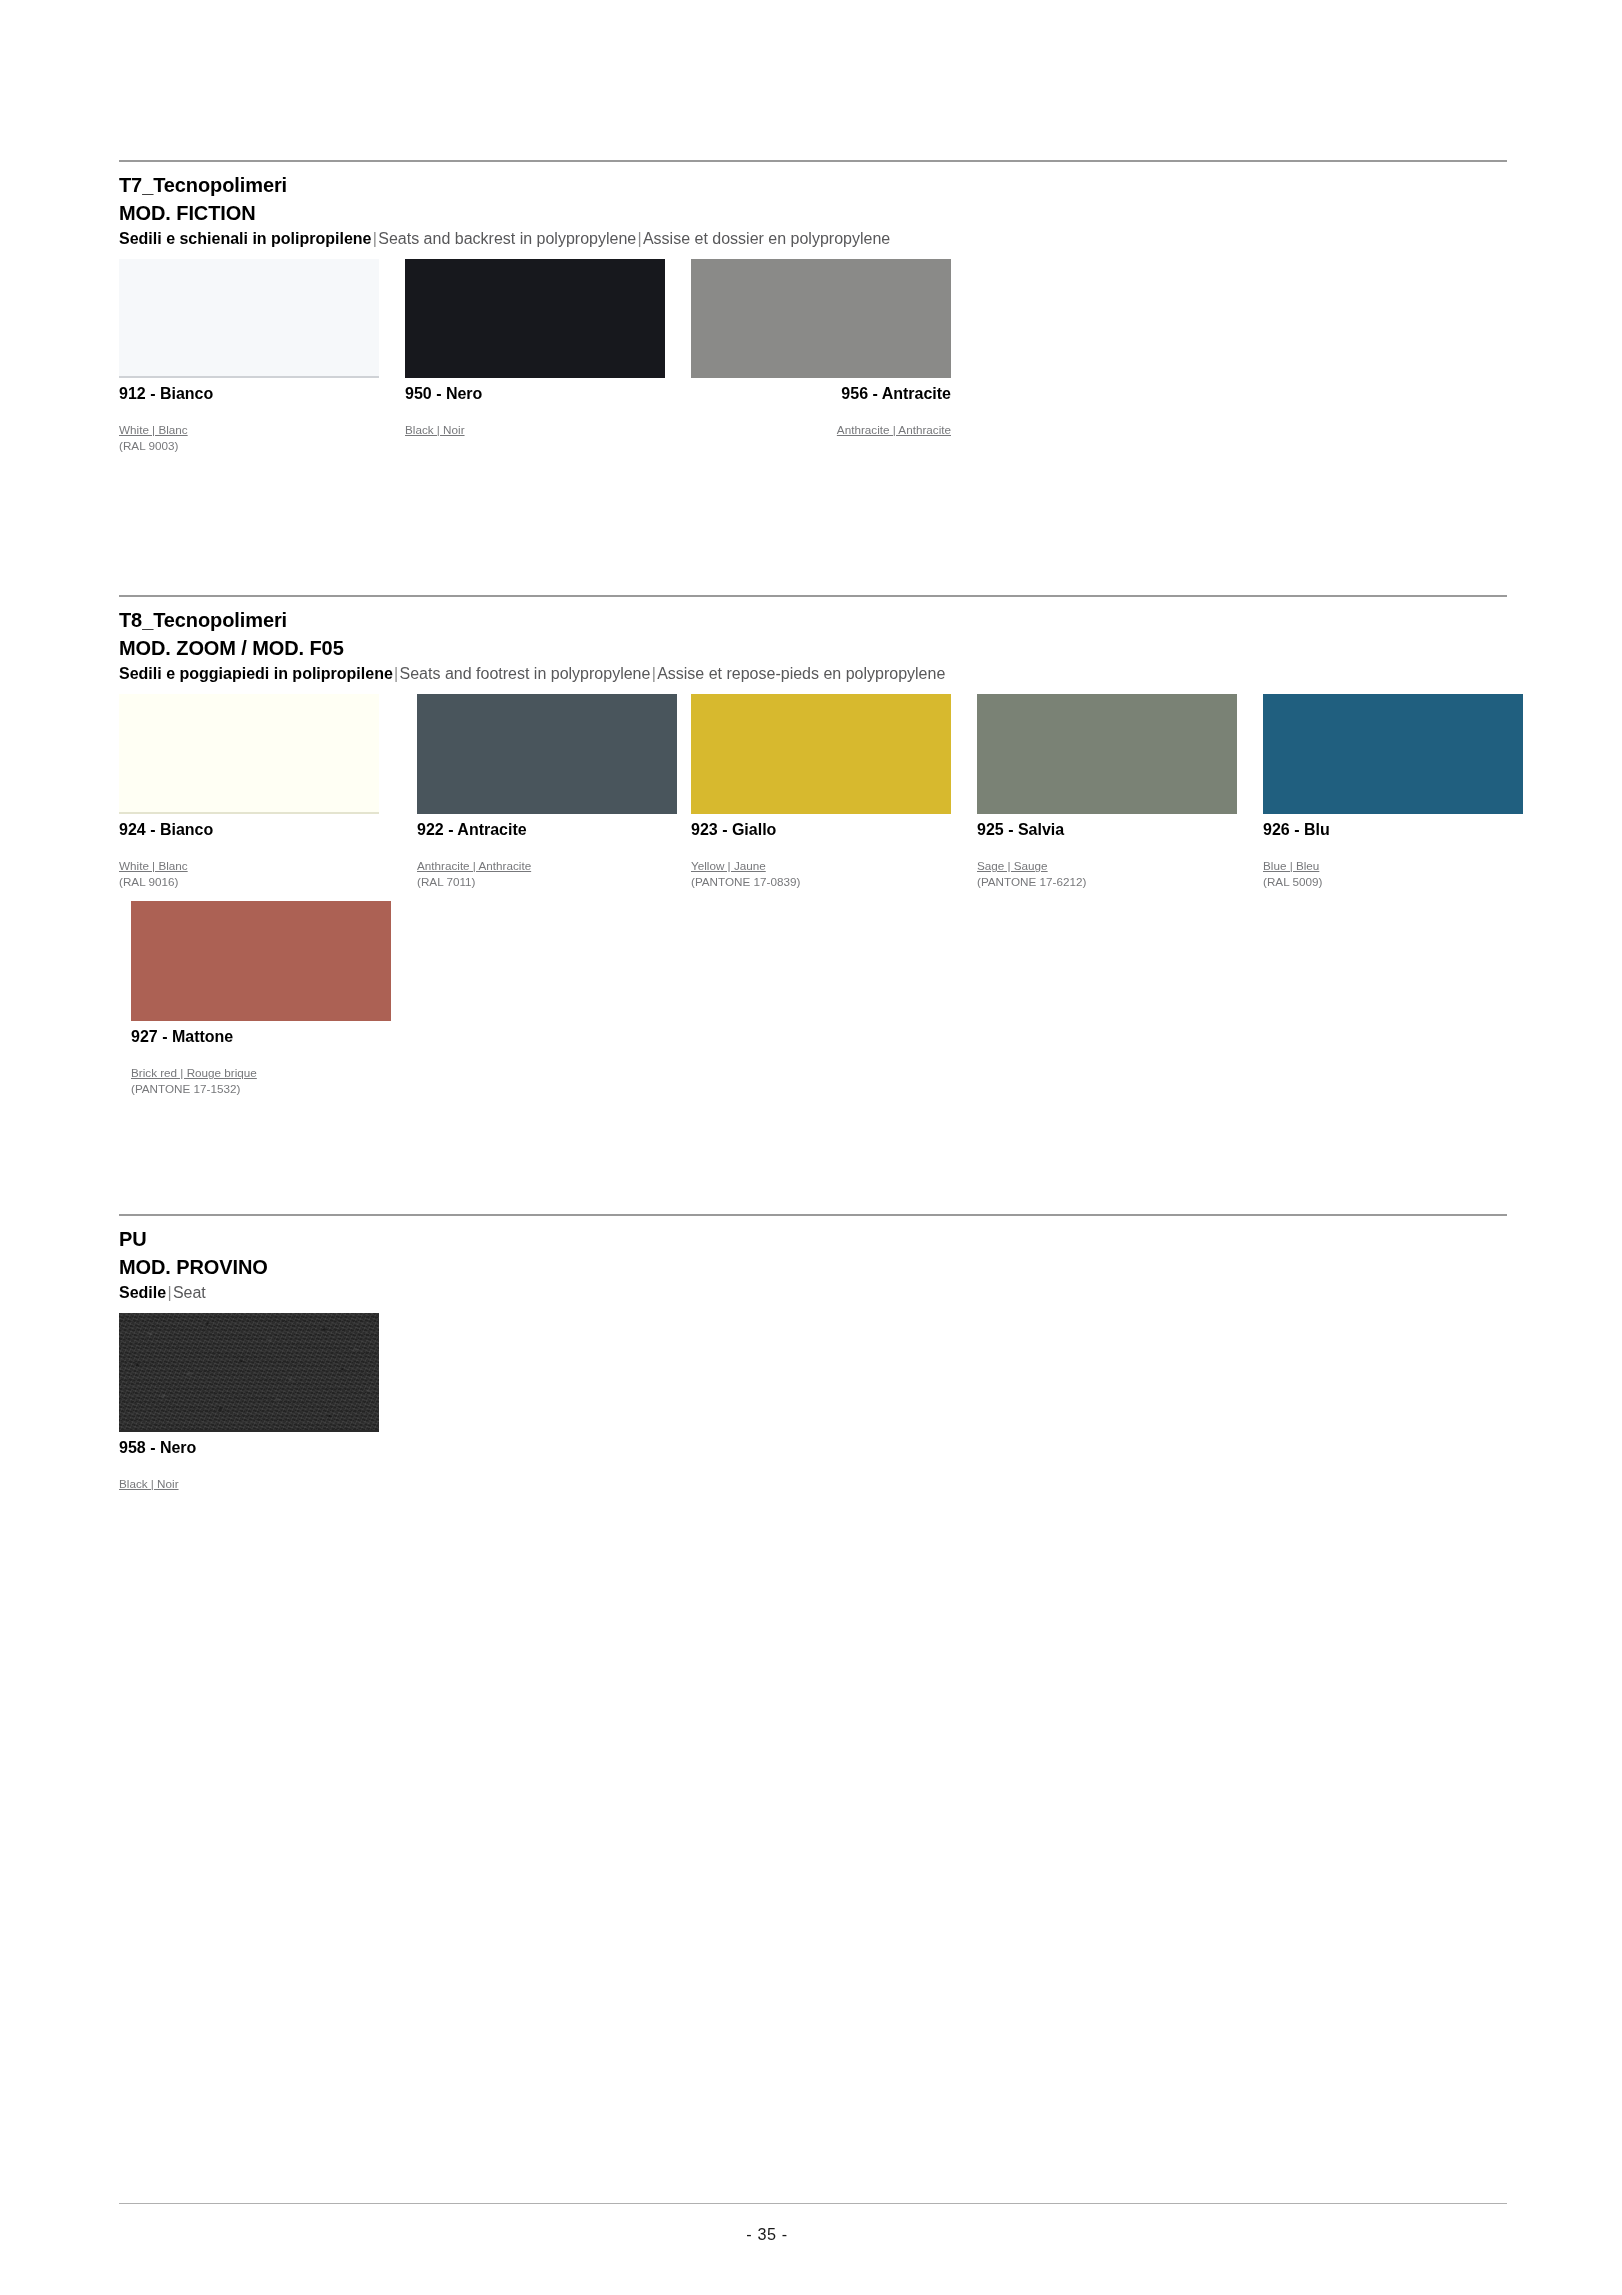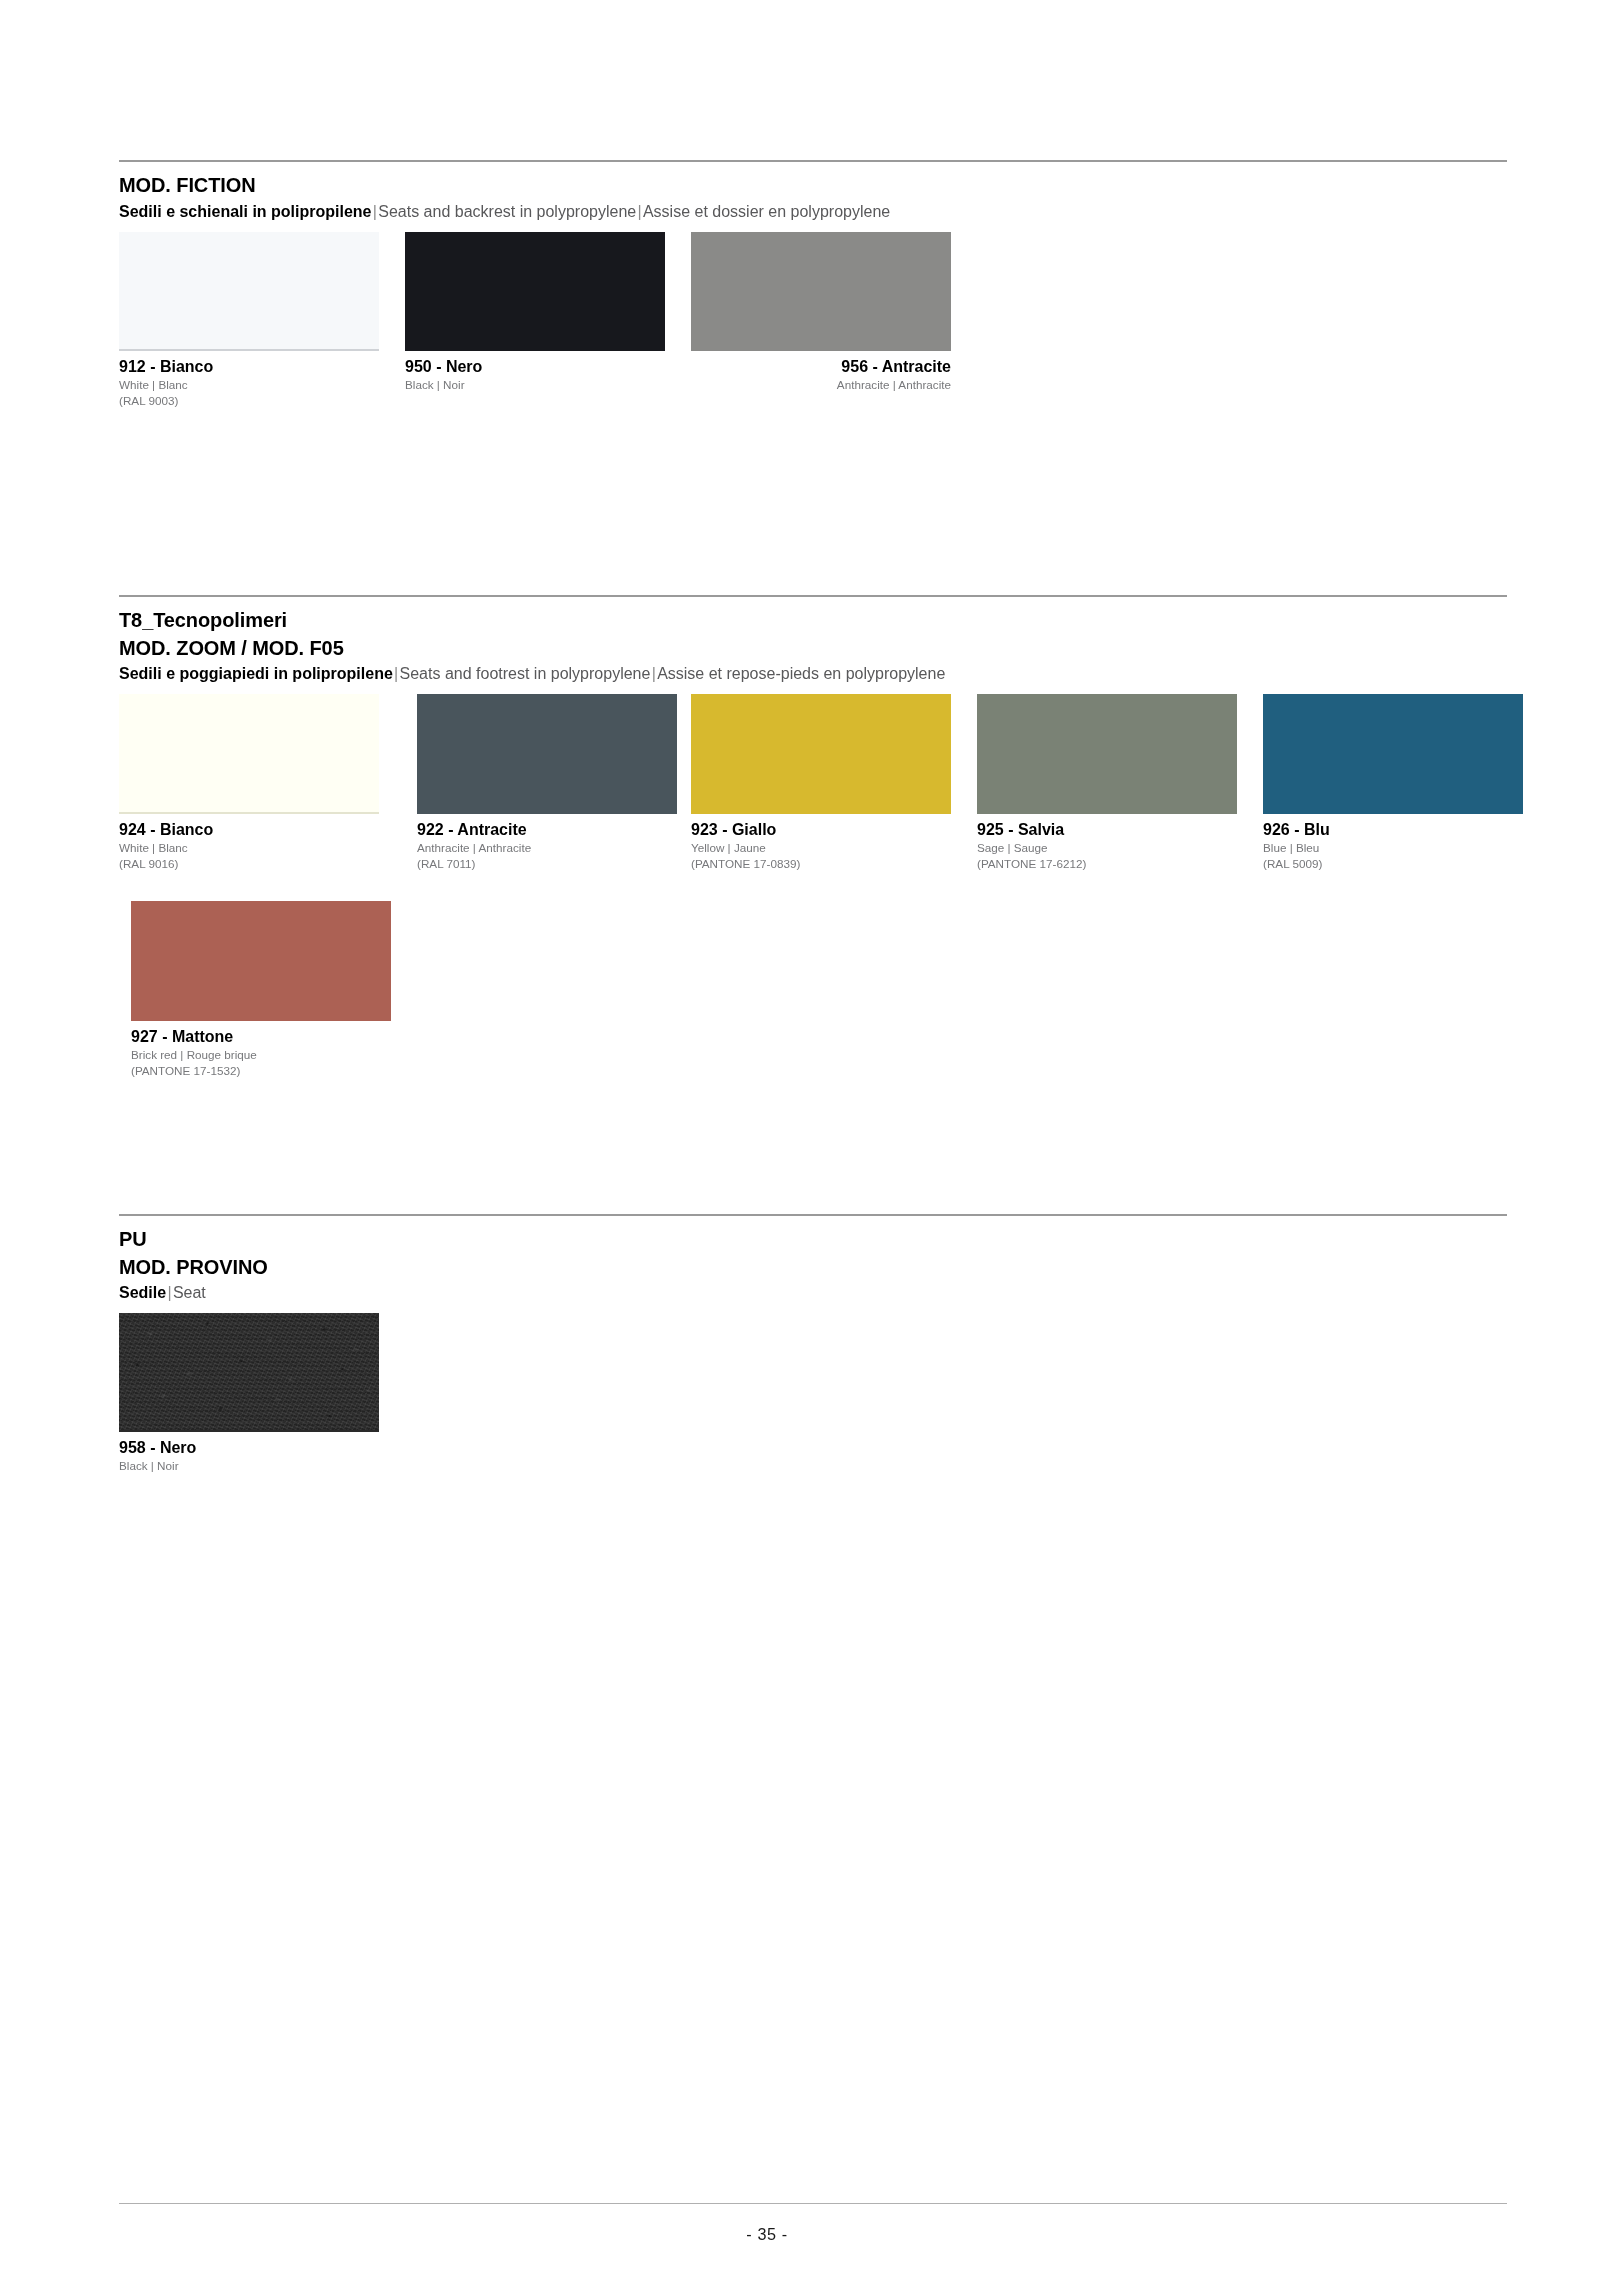--- a/index.html
+++ b/index.html
@@ -93,22 +93,23 @@
     font-weight: bold;
     color: #000;
     margin-top: 5.8px;
     line-height: 1.28;
     white-space: nowrap;
   }
   .sw-alt {
     font-size: 11.7px;
     color: #77787b;
     line-height: 1.32;
-    margin-top: 0;
-    white-space: nowrap;
+    margin-top: 18px;
+    white-space: nowrap;
+    text-decoration: underline;
   }
   .sw-ref {
     font-size: 11.7px;
     color: #77787b;
     line-height: 1.32;
     margin-top: 0.6px;
     white-space: nowrap;
   }
 
   
@@ -156,20 +157,21 @@
   }
 </style>
 </head>
 <body>
 
 <div class="page">
   <div class="content">
 
     <div class="section" style="top:160px;">
       <div class="section-rule"></div>
+      <div class="sec-title">T7_Tecnopolimeri</div>
       <div class="sec-model">MOD. FICTION</div>
       <div class="sec-desc"><b>Sedili e schienali in polipropilene</b><span class="sep">|</span><span>Seats and backrest in polypropylene</span><span class="sep">|</span><span>Assise et dossier en polypropylene</span></div>
 
       <div class="swatch-row">
         <div class="swatch" style="left:0px;">
           <span class="chip" style="background:#f6f8fa;"></span>
           <div class="chip-sep" style="background:#cfd2d6;"></div>
           <div class="sw-name">912 - Bianco</div>
           <div class="sw-alt">White | Blanc</div>
           <div class="sw-ref">(RAL 9003)</div>

